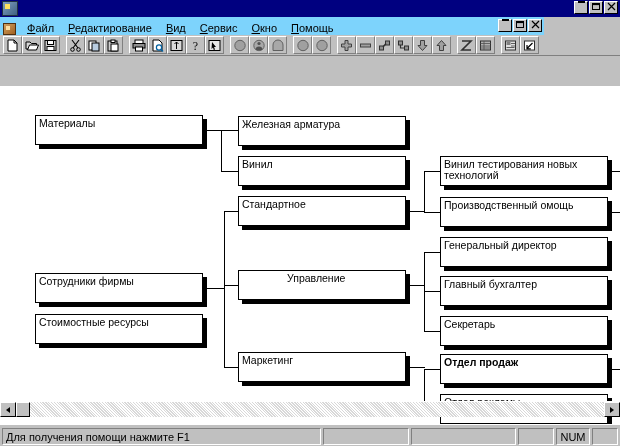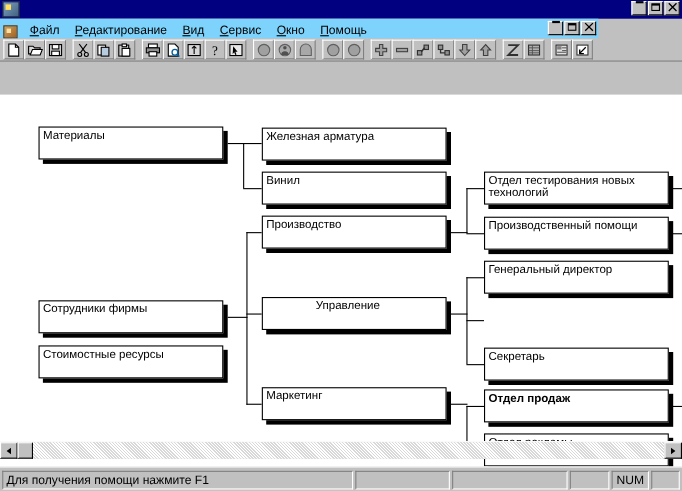--- a/index.html
+++ b/index.html
@@ -421,38 +421,41 @@
       <span class="lbl">Стоимостные ресурсы</span>
     </div>
 
     <div class="node" style="left:238px;top:30px;width:168px;height:30px;">
       <span class="lbl">Железная арматура</span>
     </div>
     <div class="node" style="left:238px;top:70px;width:168px;height:30px;">
       <span class="lbl">Винил</span>
     </div>
     <div class="node" style="left:238px;top:110px;width:168px;height:30px;">
-      <span class="lbl">Производство</span>
+      <span class="lbl">Стандартное</span>
     </div>
     <div class="node" style="left:238px;top:184px;width:168px;height:30px;padding-left:48px;">
       <span class="lbl">Управление</span>
     </div>
     <div class="node" style="left:238px;top:266px;width:168px;height:30px;">
       <span class="lbl">Маркетинг</span>
     </div>
 
     <div class="node" style="left:440px;top:70px;width:168px;height:30px;">
-      <span class="lbl">Отдел тестирования новых
+      <span class="lbl">Винил тестирования новых
 технологий</span>
     </div>
     <div class="node" style="left:440px;top:111px;width:168px;height:30px;">
-      <span class="lbl">Производственный помощи</span>
+      <span class="lbl">Производственный омощь</span>
     </div>
     <div class="node" style="left:440px;top:151px;width:168px;height:30px;">
       <span class="lbl">Генеральный директор</span>
+    </div>
+    <div class="node" style="left:440px;top:190px;width:168px;height:30px;">
+      <span class="lbl">Главный бухгалтер</span>
     </div>
     <div class="node" style="left:440px;top:230px;width:168px;height:30px;">
       <span class="lbl">Секретарь</span>
     </div>
     <div class="node" style="left:440px;top:268px;width:168px;height:30px;font-weight:bold;">
       <span class="lbl">Отдел продаж</span>
     </div>
     <div class="node" style="left:440px;top:308px;width:168px;height:30px;">
       <span class="lbl">Отдел рекламы</span>
     </div>

